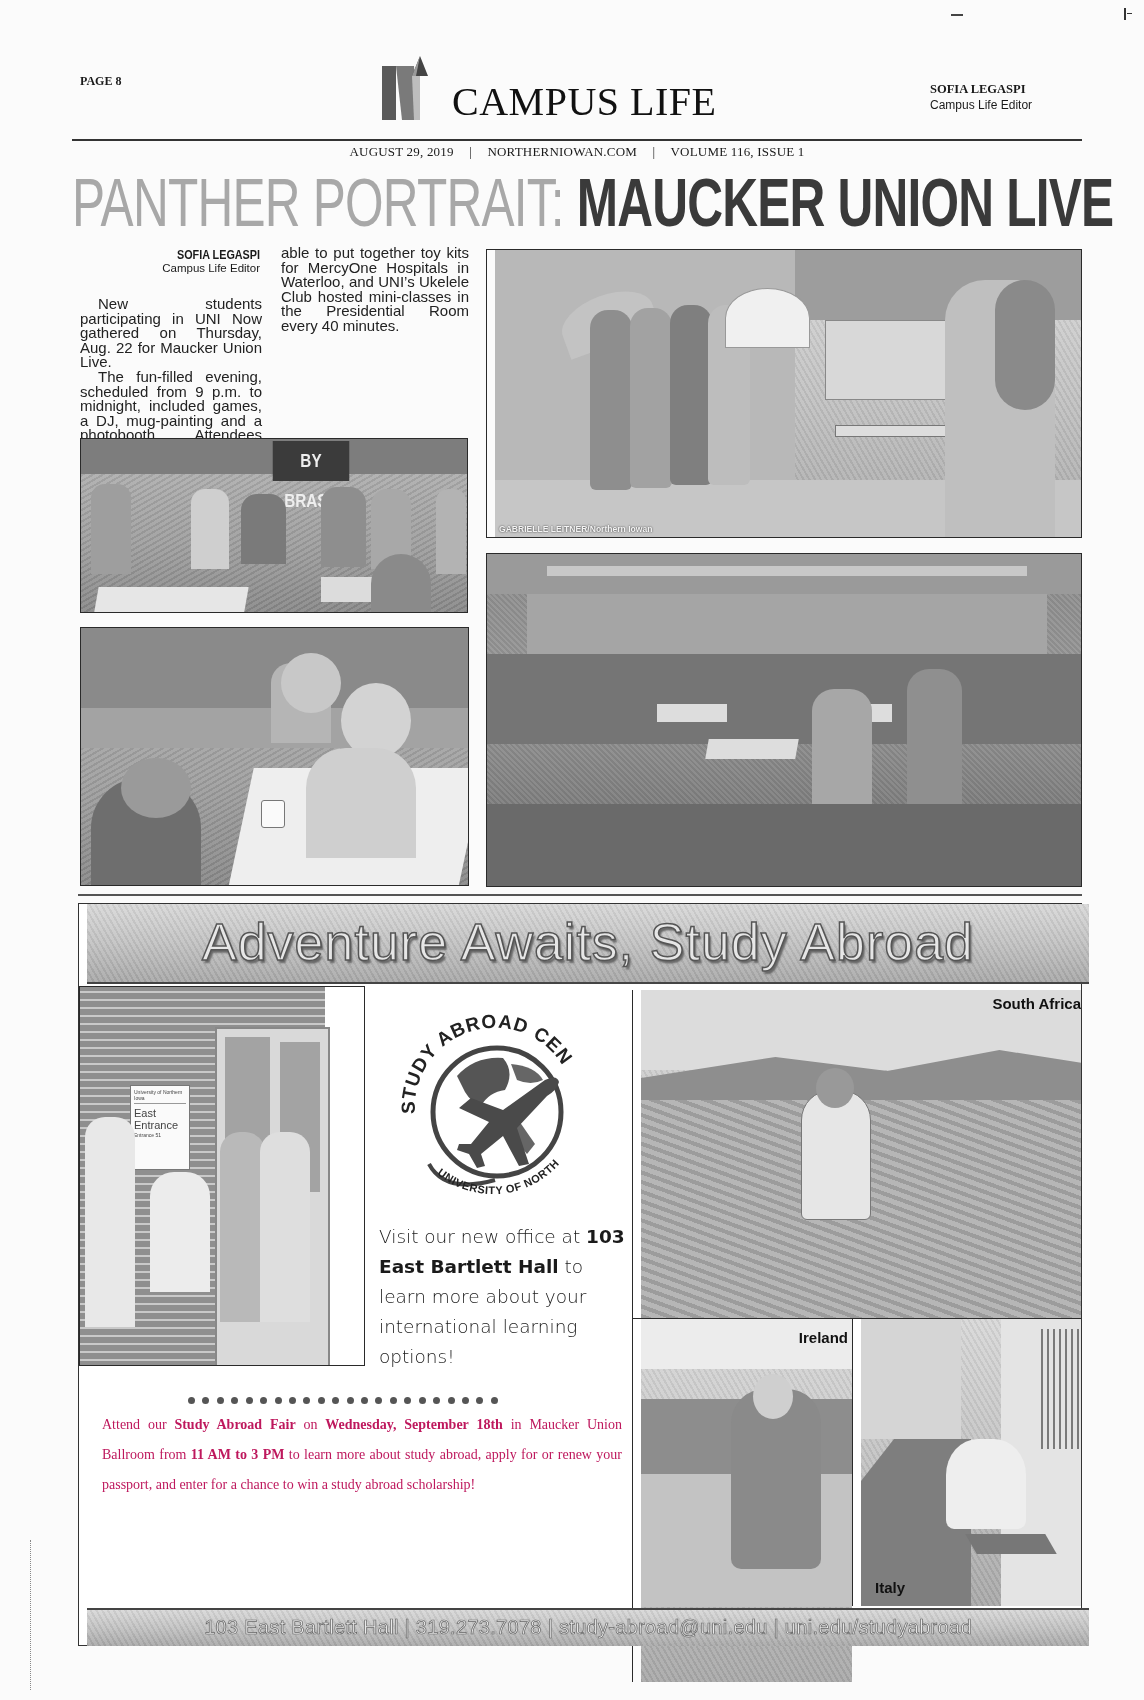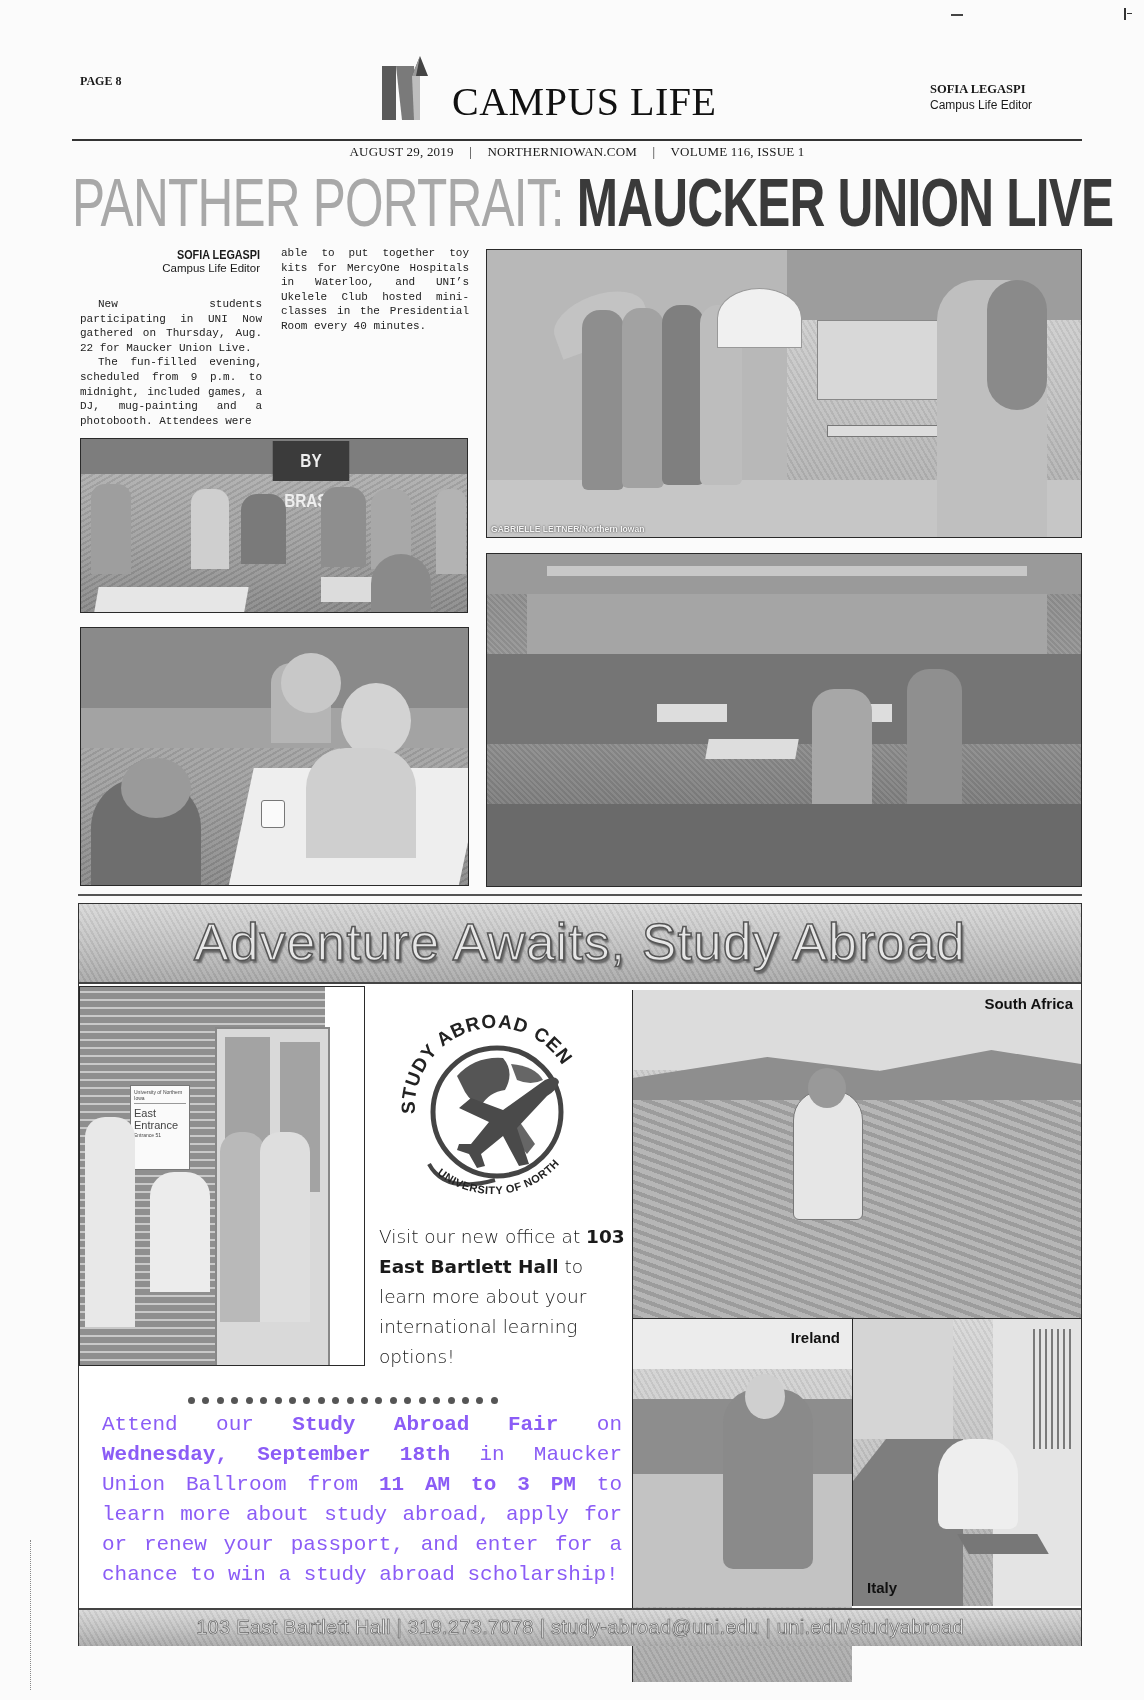--- a/index.html
+++ b/index.html
@@ -27,21 +27,21 @@
     
     .headline { left: 72px; top: 162px; width: 1012px; height: 72px; font-family: Liberation Sans, sans-serif; font-size: 62px; line-height: 72px; white-space: nowrap; transform-origin: left top; letter-spacing: -1px; }
     .headline .light { color: #a8a8a8; font-weight: normal; }
     .headline .dark { color: #3a3a3a; font-weight: bold; }
     .hl-inner { display: inline-block; transform: scaleX(0.80) scaleY(1.12); transform-origin: left top; }
 
     
     .byline { left: 80px; top: 248px; width: 180px; text-align: right; }
     .byline-name { font-family: "Liberation Sans", sans-serif; font-weight: bold; font-size: 12px; display: block; transform: scaleX(0.9); transform-origin: right; }
     .byline-role { font-family: "Liberation Sans", sans-serif; font-size: 11.5px; display: block; }
-    .col { font-family: Liberation Mono, monospace; font-size: 11px; line-height: 14.6px; text-align: justify; color: #222; }
+    .col { font-family: Liberation Sans, sans-serif; font-size: 15px; line-height: 14.6px; text-align: justify; color: #222; }
     .col p { text-indent: 18px; }
     .col1 { left: 80px; top: 297px; width: 182px; }
     .col2 { left: 281px; top: 246px; width: 188px; }
     .col2 p.cont { text-indent: 0; }
 
     
     .photo { border: 1.5px solid #2a2a2a; overflow: hidden; }
     .photo-inner { width: 100%; height: 100%; position: relative; }
     .ph-band { left: 80px; top: 438px; width: 388px; height: 175px; }
     .ph-mug { left: 80px; top: 627px; width: 389px; height: 259px; }
@@ -55,21 +55,21 @@
     .ad-frame { left: 78px; top: 903px; width: 1004px; height: 743px; border: 1.5px solid #333; background: #fff; }
     .ad-banner { left: 79px; top: 904px; width: 1002px; height: 80px; background: #c9c9c9; border-bottom: 2px solid #444; }
     .ad-banner-text { position: absolute; left: 0; top: 8px; width: 100%; text-align: center; font-family: "Liberation Sans", sans-serif; font-size: 52px; color: #e6e6e6; letter-spacing: 1px; -webkit-text-stroke: 1.5px #555; text-shadow: 2px 3px 2px #666; }
 
     .ad-photo-left { left: 79px; top: 986px; width: 286px; height: 380px; }
     .ad-logo { left: 385px; top: 994px; width: 218px; height: 218px; }
     .ad-visit { left: 379px; top: 1222px; width: 250px; font-family: "DejaVu Sans", sans-serif; font-size: 18.5px; line-height: 30px; color: #1a1a1a; font-weight: 300; }
     .ad-visit b { font-weight: bold; }
     .ad-dots { left: 188px; top: 1397px; width: 310px; height: 10px; display: flex; justify-content: space-between; }
     .dot { width: 7px; height: 7px; border-radius: 50%; background: #555; }
-    .ad-fair { left: 102px; top: 1410px; width: 520px; font-family: Liberation Mono, monospace; font-size: 21px; line-height: 30px; color: #8b5cf6; text-align: justify; }
+    .ad-fair { left: 102px; top: 1410px; width: 520px; font-family: Liberation Serif, serif; font-size: 14px; line-height: 30px; color: #be185d; text-align: justify; }
     .ad-fair b { font-weight: bold; }
 
     .ad-sa { left: 632px; top: 990px; width: 449px; height: 328px; }
     .ad-ie { left: 632px; top: 1318px; width: 220px; height: 364px; }
     .ad-it { left: 852px; top: 1318px; width: 229px; height: 288px; }
     .loc-label { position: absolute; font-family: "Liberation Sans", sans-serif; font-weight: bold; font-size: 15px; color: #111; }
 
     .ad-footer { left: 79px; top: 1608px; width: 1002px; height: 38px; background: #c4c4c4; border-top: 2px solid #444; }
     .ad-footer-text { position: absolute; left: 0; top: 6px; width: 100%; text-align: center; font-family: "Liberation Sans", sans-serif; font-size: 20px; color: #eaeaea; -webkit-text-stroke: 0.7px #666; letter-spacing: 0.3px; }
 
@@ -78,21 +78,21 @@
 
     
     .tex-dark { background:
       repeating-linear-gradient(45deg, rgba(0,0,0,0.06) 0 2px, rgba(255,255,255,0.05) 2px 4px),
       linear-gradient(180deg, #8d8d8d, #9a9a9a 40%, #6e6e6e); }
     .tex-mid { background:
       repeating-linear-gradient(-30deg, rgba(0,0,0,0.07) 0 2px, rgba(255,255,255,0.06) 2px 5px),
       linear-gradient(180deg, #b5b5b5, #a0a0a0 60%, #8a8a8a); }
     .tex-light { background:
       repeating-linear-gradient(60deg, rgba(0,0,0,0.05) 0 2px, rgba(255,255,255,0.08) 2px 5px),
-      linear-gradient(180deg, #d8d8d8, #c2c2c2 50%, #a8a8a8); }
+      linear-gradient(180deg, #d8d8d8, #c2c2c2 50%, #a8a8a8); margin-left: 8px; }
     .shape { position: absolute; }
   </style>
 </head>
 <body>
 
 <div class="abs mark-dash"></div>
 <div class="abs mark-bar"></div>
 
 <div class="abs page-num">PAGE 8</div>
 

